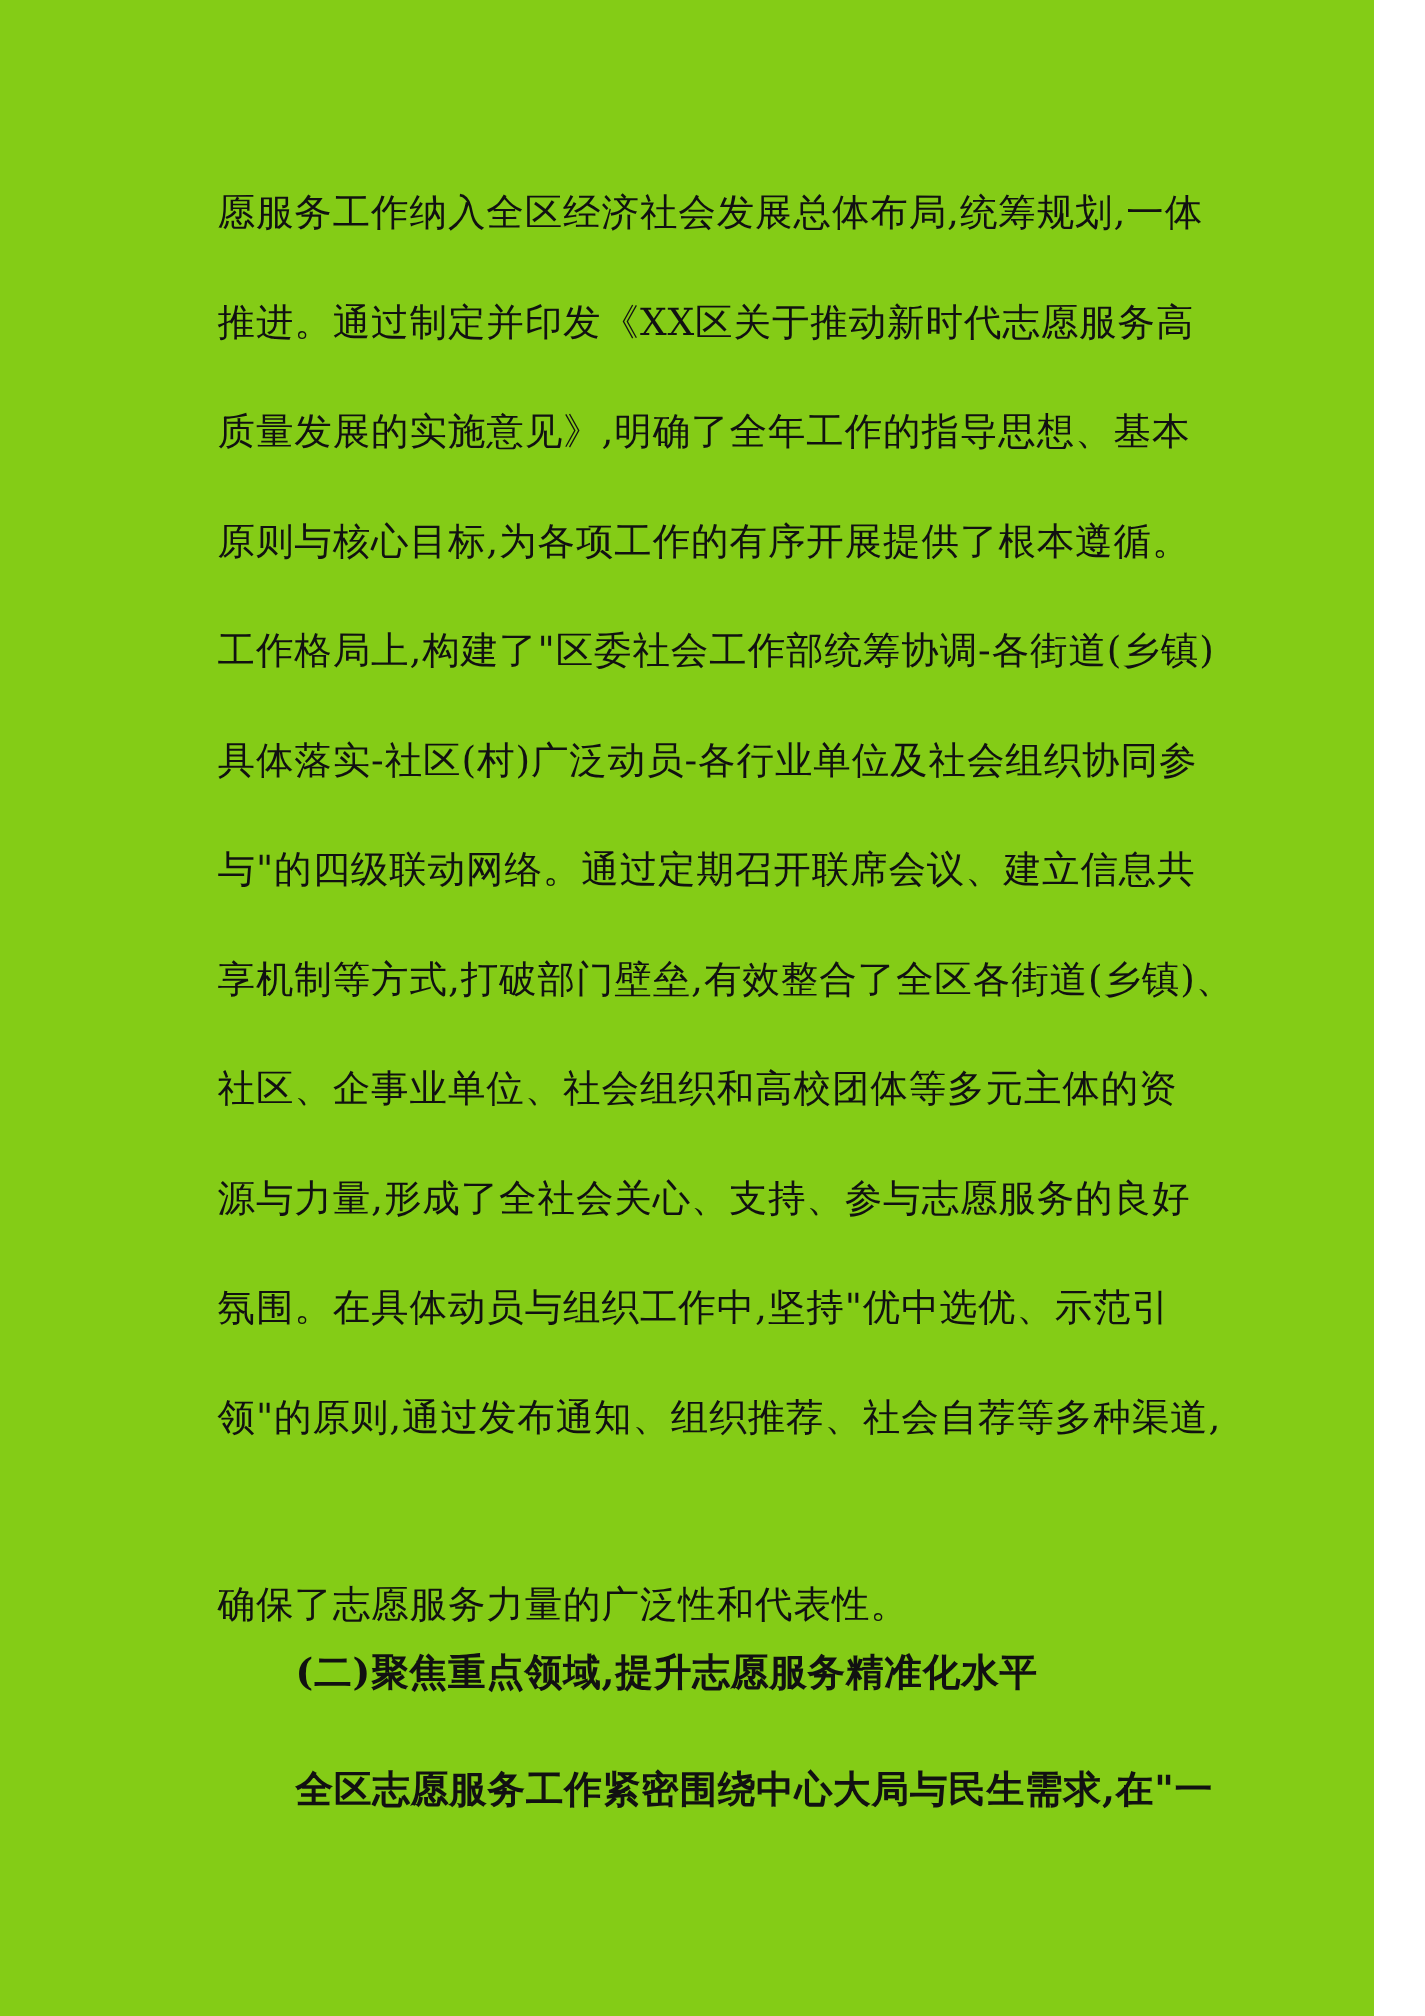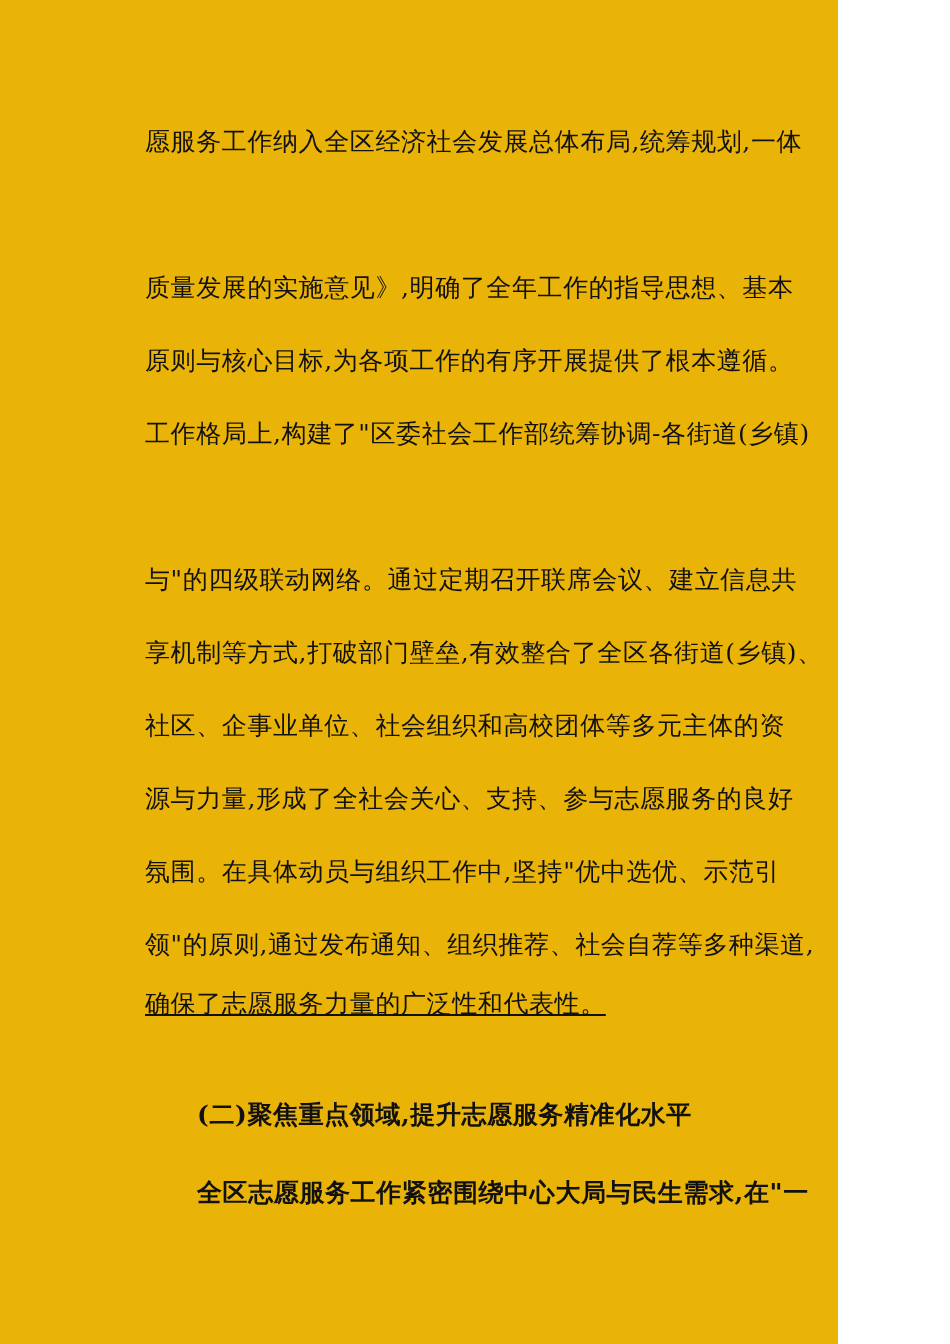--- a/index.html
+++ b/index.html
@@ -12,47 +12,49 @@
       height: 1344px;
       position: relative;
       overflow: hidden;
       font-family: "DejaVu Serif", "Liberation Serif", serif;
       color: #111111;
     }
     .page {
       position: absolute;
       left: 0;
       top: 0;
-      width: 838px;
+      width: 916px;
       height: 1344px;
-      background: #eab308;
+      background: #84cc16;
     }
     .line {
       position: absolute;
       left: 145px;
       white-space: nowrap;
       font-size: 25px;
       line-height: 30px;
       letter-spacing: 0.6px;
     }
     .indent {
       left: 197px;
       font-weight: bold;
     }
   </style>
 </head>
 <body>
 
 <div class="page">
   <div class="line" style="top:127px;">愿服务工作纳入全区经济社会发展总体布局,统筹规划,一体</div>
+  <div class="line" style="top:200px;">推进。通过制定并印发《XX区关于推动新时代志愿服务高</div>
   <div class="line" style="top:273px;">质量发展的实施意见》,明确了全年工作的指导思想、基本</div>
   <div class="line" style="top:346px;">原则与核心目标,为各项工作的有序开展提供了根本遵循。</div>
   <div class="line" style="top:419px;">工作格局上,构建了"区委社会工作部统筹协调-各街道(乡镇)</div>
+  <div class="line" style="top:492px;">具体落实-社区(村)广泛动员-各行业单位及社会组织协同参</div>
   <div class="line" style="top:565px;">与"的四级联动网络。通过定期召开联席会议、建立信息共</div>
   <div class="line" style="top:638px;text-align:right;">享机制等方式,打破部门壁垒,有效整合了全区各街道(乡镇)、</div>
   <div class="line" style="top:784px;">源与力量,形成了全社会关心、支持、参与志愿服务的良好</div>
   <div class="line" style="top:711px;">社区、企事业单位、社会组织和高校团体等多元主体的资</div>
   <div class="line" style="top:857px;">氛围。在具体动员与组织工作中,坚持"优中选优、示范引</div>
   <div class="line" style="top:930px;">领"的原则,通过发布通知、组织推荐、社会自荐等多种渠道,</div>
-  <div class="line" style="top:989px;text-decoration:underline;">确保了志愿服务力量的广泛性和代表性。</div>
+  <div class="line" style="top:1055px;">确保了志愿服务力量的广泛性和代表性。</div>
   <div class="line indent" style="top:1100px;">(二)聚焦重点领域,提升志愿服务精准化水平</div>
   <div class="line indent" style="top:1178px;">全区志愿服务工作紧密围绕中心大局与民生需求,在"一</div>
 </div>
 
 </body></html>

